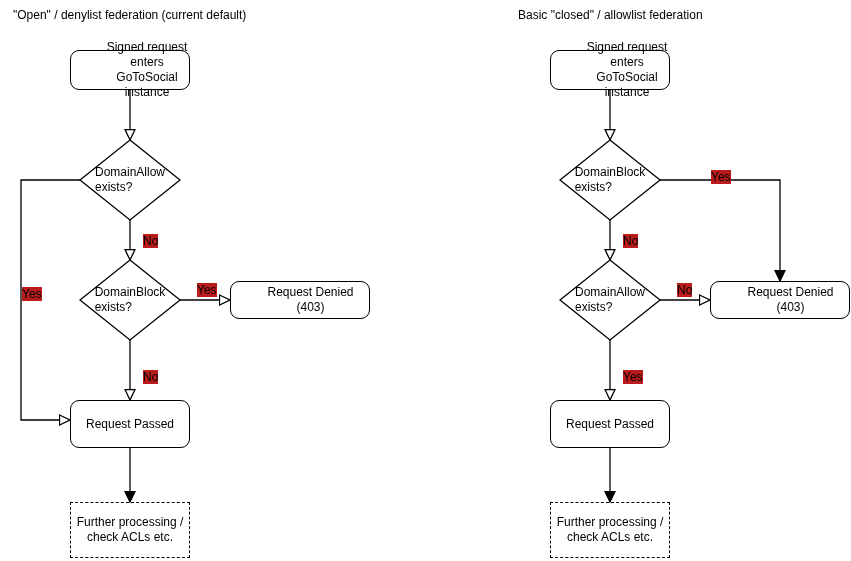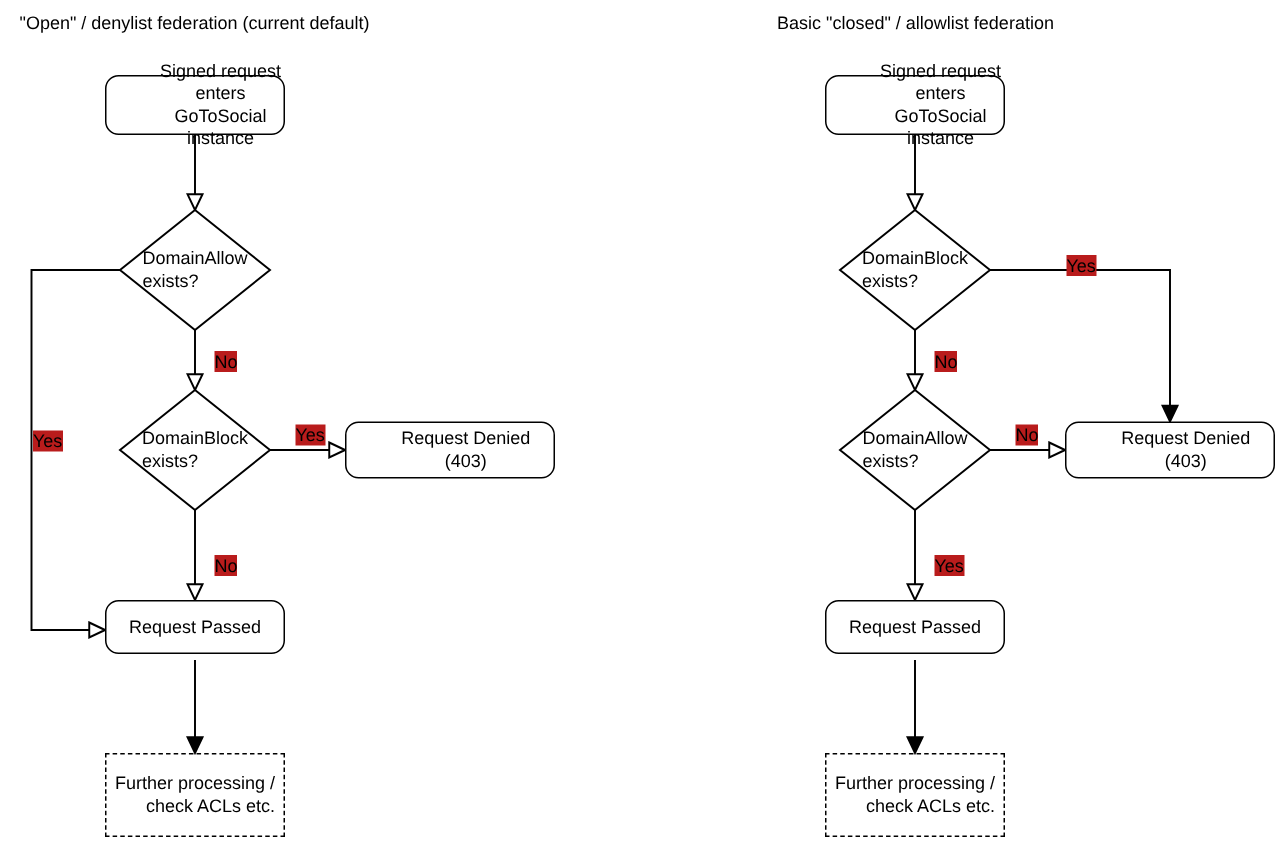--- a/index.html
+++ b/index.html
@@ -78,22 +78,22 @@
     position: absolute;
     line-height: 14px;
     background: #b91c1c;
     white-space: nowrap;
   }
   
   .pos-start   { left: 70px;  top: 50px;  width: 120px; height: 40px; padding-left: 34px; }
   .pos-d1      { left: 80px;  top: 140px; width: 100px; height: 80px; }
   .pos-d2      { left: 80px;  top: 260px; width: 100px; height: 80px; }
   .pos-denied  { left: 230px; top: 281px; width: 140px; height: 38px; padding-left: 21px; }
-  .pos-passed  { left: 70px;  top: 400px; width: 120px; height: 36px; }
-  .pos-further { left: 70px;  top: 502px; width: 120px; height: 56px; text-align: right; }
+  .pos-passed  { left: 70px;  top: 400px; width: 120px; height: 48px; }
+  .pos-further { left: 70px;  top: 502px; width: 120px; height: 56px; }
   
   .pos-below-d1   { left: 143px; top: 234px; }
   .pos-right-d2   { left: 197px; top: 283px; }
   .pos-below-d2   { left: 143px; top: 370px; }
   .pos-left-loop  { left: 22px;  top: 287px; }
   .pos-right-d1   { left: 231px; top: 170px; }
 </style>
 </head>
 <body>
 

